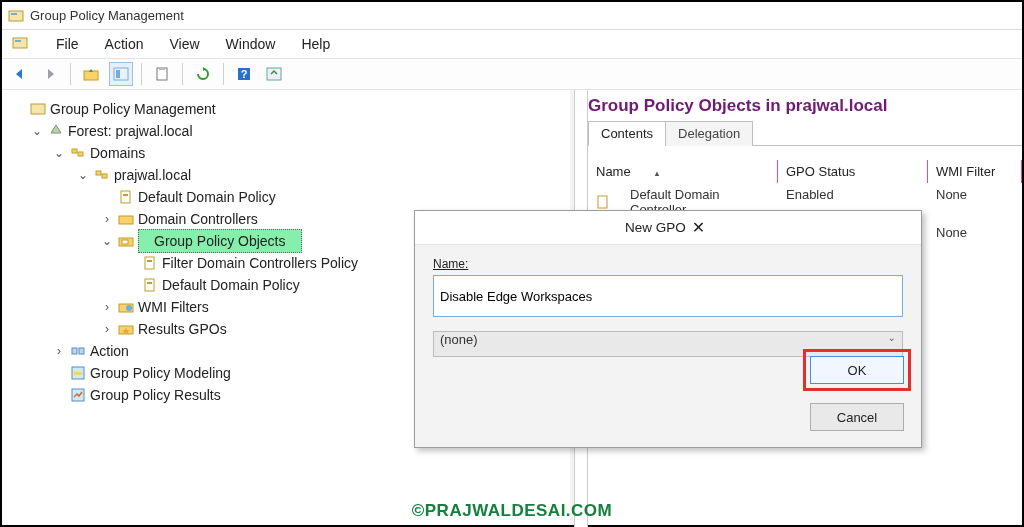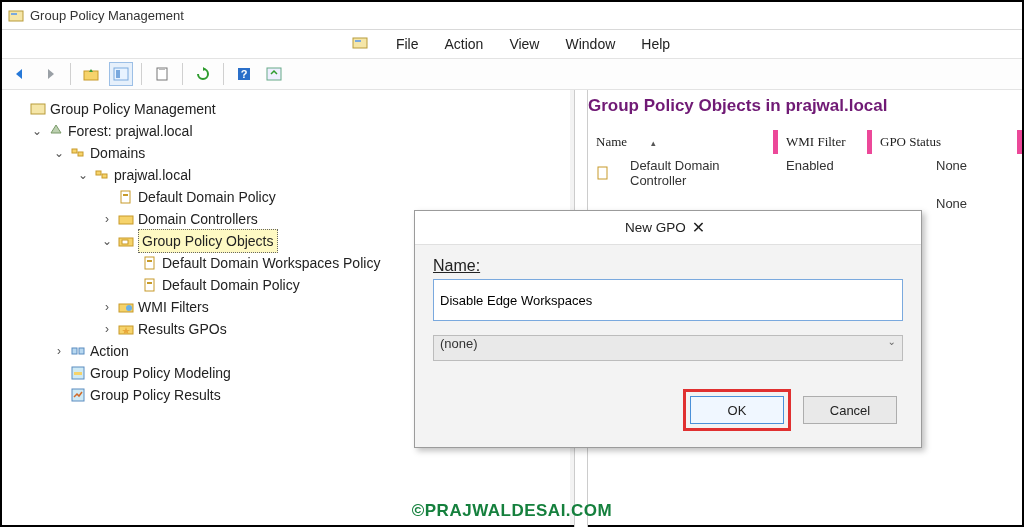--- a/index.html
+++ b/index.html
@@ -27,21 +27,20 @@
     background: #fff;
   }
   .titlebar .tb-icon { width: 16px; height: 16px; margin-right: 6px; }
   .titlebar .tb-title { font-size: 13px; color: #333; }
   .menubar {
     height: 28px;
     display: flex; align-items: center;
     padding: 0 10px;
     gap: 22px;
     background: #fff;
-    justify-content: center;
   }
   .menubar .menu-item { font-size: 14px; color: #222; padding: 2px 2px; cursor: default; }
   .toolbar {
     height: 32px;
     display: flex; align-items: center;
     padding: 0 6px;
     gap: 6px;
     border-top: 1px solid #e3e3e3;
     border-bottom: 1px solid #e3e3e3;
     background: #fdfdfd;
@@ -90,39 +89,39 @@
     top: 1px;
     margin-right: -1px;
   }
   .tab.inactive { background: #f4f4f4; color: #444; }
   .table-head {
     display: flex;
     margin-top: 14px;
     font-size: 13px;
     color: #222;
   }
-  .th { padding: 4px 8px; border-right: 5px solid #ec4899; font-family: Liberation Serif, serif; }
+  .th { padding: 4px 8px; border-right: 1px solid #ec4899; }
   .th.name { width: 190px; position: relative; }
   .th.status { width: 150px; }
   .th.wmi { flex: 1; }
   .sort-caret { font-size: 9px; color: #555; margin-left: 24px; }
   .row { display: flex; font-size: 13px; color: #333; padding: 2px 0; }
   .cell { padding: 2px 8px; }
   .cell.name { width: 190px; display: flex; align-items: center; gap: 20px; }
   .cell.status { width: 150px; }
   .cell.wmi { flex: 1; }
   
   .tree { font-size: 14px; line-height: 22px; }
   .node { display: flex; align-items: center; gap: 4px; height: 22px; }
   .node .tw { width: 14px; text-align: center; color: #555; font-size: 12px; cursor: default; }
   .node .icon { width: 16px; height: 16px; display:inline-flex; align-items:center; justify-content:center; }
   .node.sel .label {
-    background: #fef9c3;
+    background: #86efac;
     border: 1px dotted #666;
-    padding: 0 3px;
+    padding: 0 15px;
   }
   .ind-1 { padding-left: 4px; }
   .ind-2 { padding-left: 22px; }
   .ind-3 { padding-left: 44px; }
   .ind-4 { padding-left: 68px; }
   .ind-5 { padding-left: 92px; }
   .ind-6 { padding-left: 116px; }
   
   .dialog {
     position: absolute;
@@ -137,43 +136,43 @@
     height: 34px; display: flex; align-items: center;
     padding: 0 12px;
     font-size: 13.5px;
     color: #222;
     background: #fff;
     border-bottom: 1px solid #e0e0e0;
     justify-content: center;
   }
   .dlg-close { font-size: 16px; color: #222; cursor: default; padding: 2px 6px; }
   .dlg-body { padding: 12px 18px 0 18px; }
-  .dlg-label { font-size: 16px; color: #222; margin-bottom: 4px; text-decoration: underline; }
+  .dlg-label { font-size: 12px; color: #222; margin-bottom: 4px; text-decoration: underline; }
   .dlg-input {
     width: 100%; height: 42px;
     border: 1px solid #7aa9de;
     background: #fff;
     padding: 15px 6px;
     font-size: 13px;
     outline: none;
     margin-bottom: 14px;
   }
   .dlg-select {
     width: 100%; height: 26px;
     border: 1px solid #bcbcbc;
     background: #e9e9e9;
     padding: 0 6px;
     font-size: 13px;
     color: #333;
     display: flex; align-items: flex-start; justify-content: space-between;
   }
   .dlg-buttons {
     position: absolute;
-    right: 24px; bottom: 16px;
-    display: flex; gap: 12px; align-items: center;
+    right: 10px; bottom: 16px;
+    display: flex; gap: 12px; align-items: center; flex-direction: column;
   }
   .dlg-btn {
     width: 94px; height: 28px;
     background: #e9e9e9;
     border: 1px solid #adadad;
     font-size: 13px;
     display: inline-flex; align-items: center; justify-content: center;
   }
   .dlg-btn.default { border: 1px solid #4a90d9; background: #f0f7ff; }
   .red-box {
@@ -354,21 +353,21 @@
         </div>
 
         <div class="node ind-6">
           <span class="tw"></span>
           <span class="icon">
               <svg width="16" height="16">
                 <rect x="3" y="2" width="9" height="12" fill="#fff" stroke="#c79a2a"></rect>
                 <rect x="5" y="5" width="5" height="2" fill="#c79a2a"></rect>
               </svg>
             </span>
-          <span class="label">Default Domain Workspaces Policy</span>
+          <span class="label">Filter Domain Controllers Policy</span>
         </div>
 
         <div class="node ind-6">
           <span class="tw"></span>
           <span class="icon">
               <svg width="16" height="16">
                 <rect x="3" y="2" width="9" height="12" fill="#fff" stroke="#c79a2a"></rect>
                 <rect x="5" y="5" width="5" height="2" fill="#c79a2a"></rect>
               </svg>
             </span>
@@ -428,24 +427,28 @@
               </svg>
             </span>
           <span class="label">Group Policy Results</span>
         </div>
 
       </div>
     </div>
 
     <div class="detail-pane">
       <div class="detail-title">Group Policy Objects in prajwal.local</div>
+      <div class="tabs">
+        <div class="tab">Contents</div>
+        <div class="tab inactive">Delegation</div>
+      </div>
       <div class="table-head">
         <div class="th name"><span>Name</span><span class="sort-caret">▴</span></div>
+        <div class="th status">GPO Status</div>
         <div class="th wmi">WMI Filter</div>
-        <div class="th status">GPO Status</div>
       </div>
       <div class="row">
         <div class="cell name">
           <span class="icon">
               <svg width="14" height="14">
                 <rect x="2" y="1" width="9" height="12" fill="#fff" stroke="#c79a2a"></rect>
               </svg>
             </span>
           <span>Default Domain Controller</span>
         </div>

